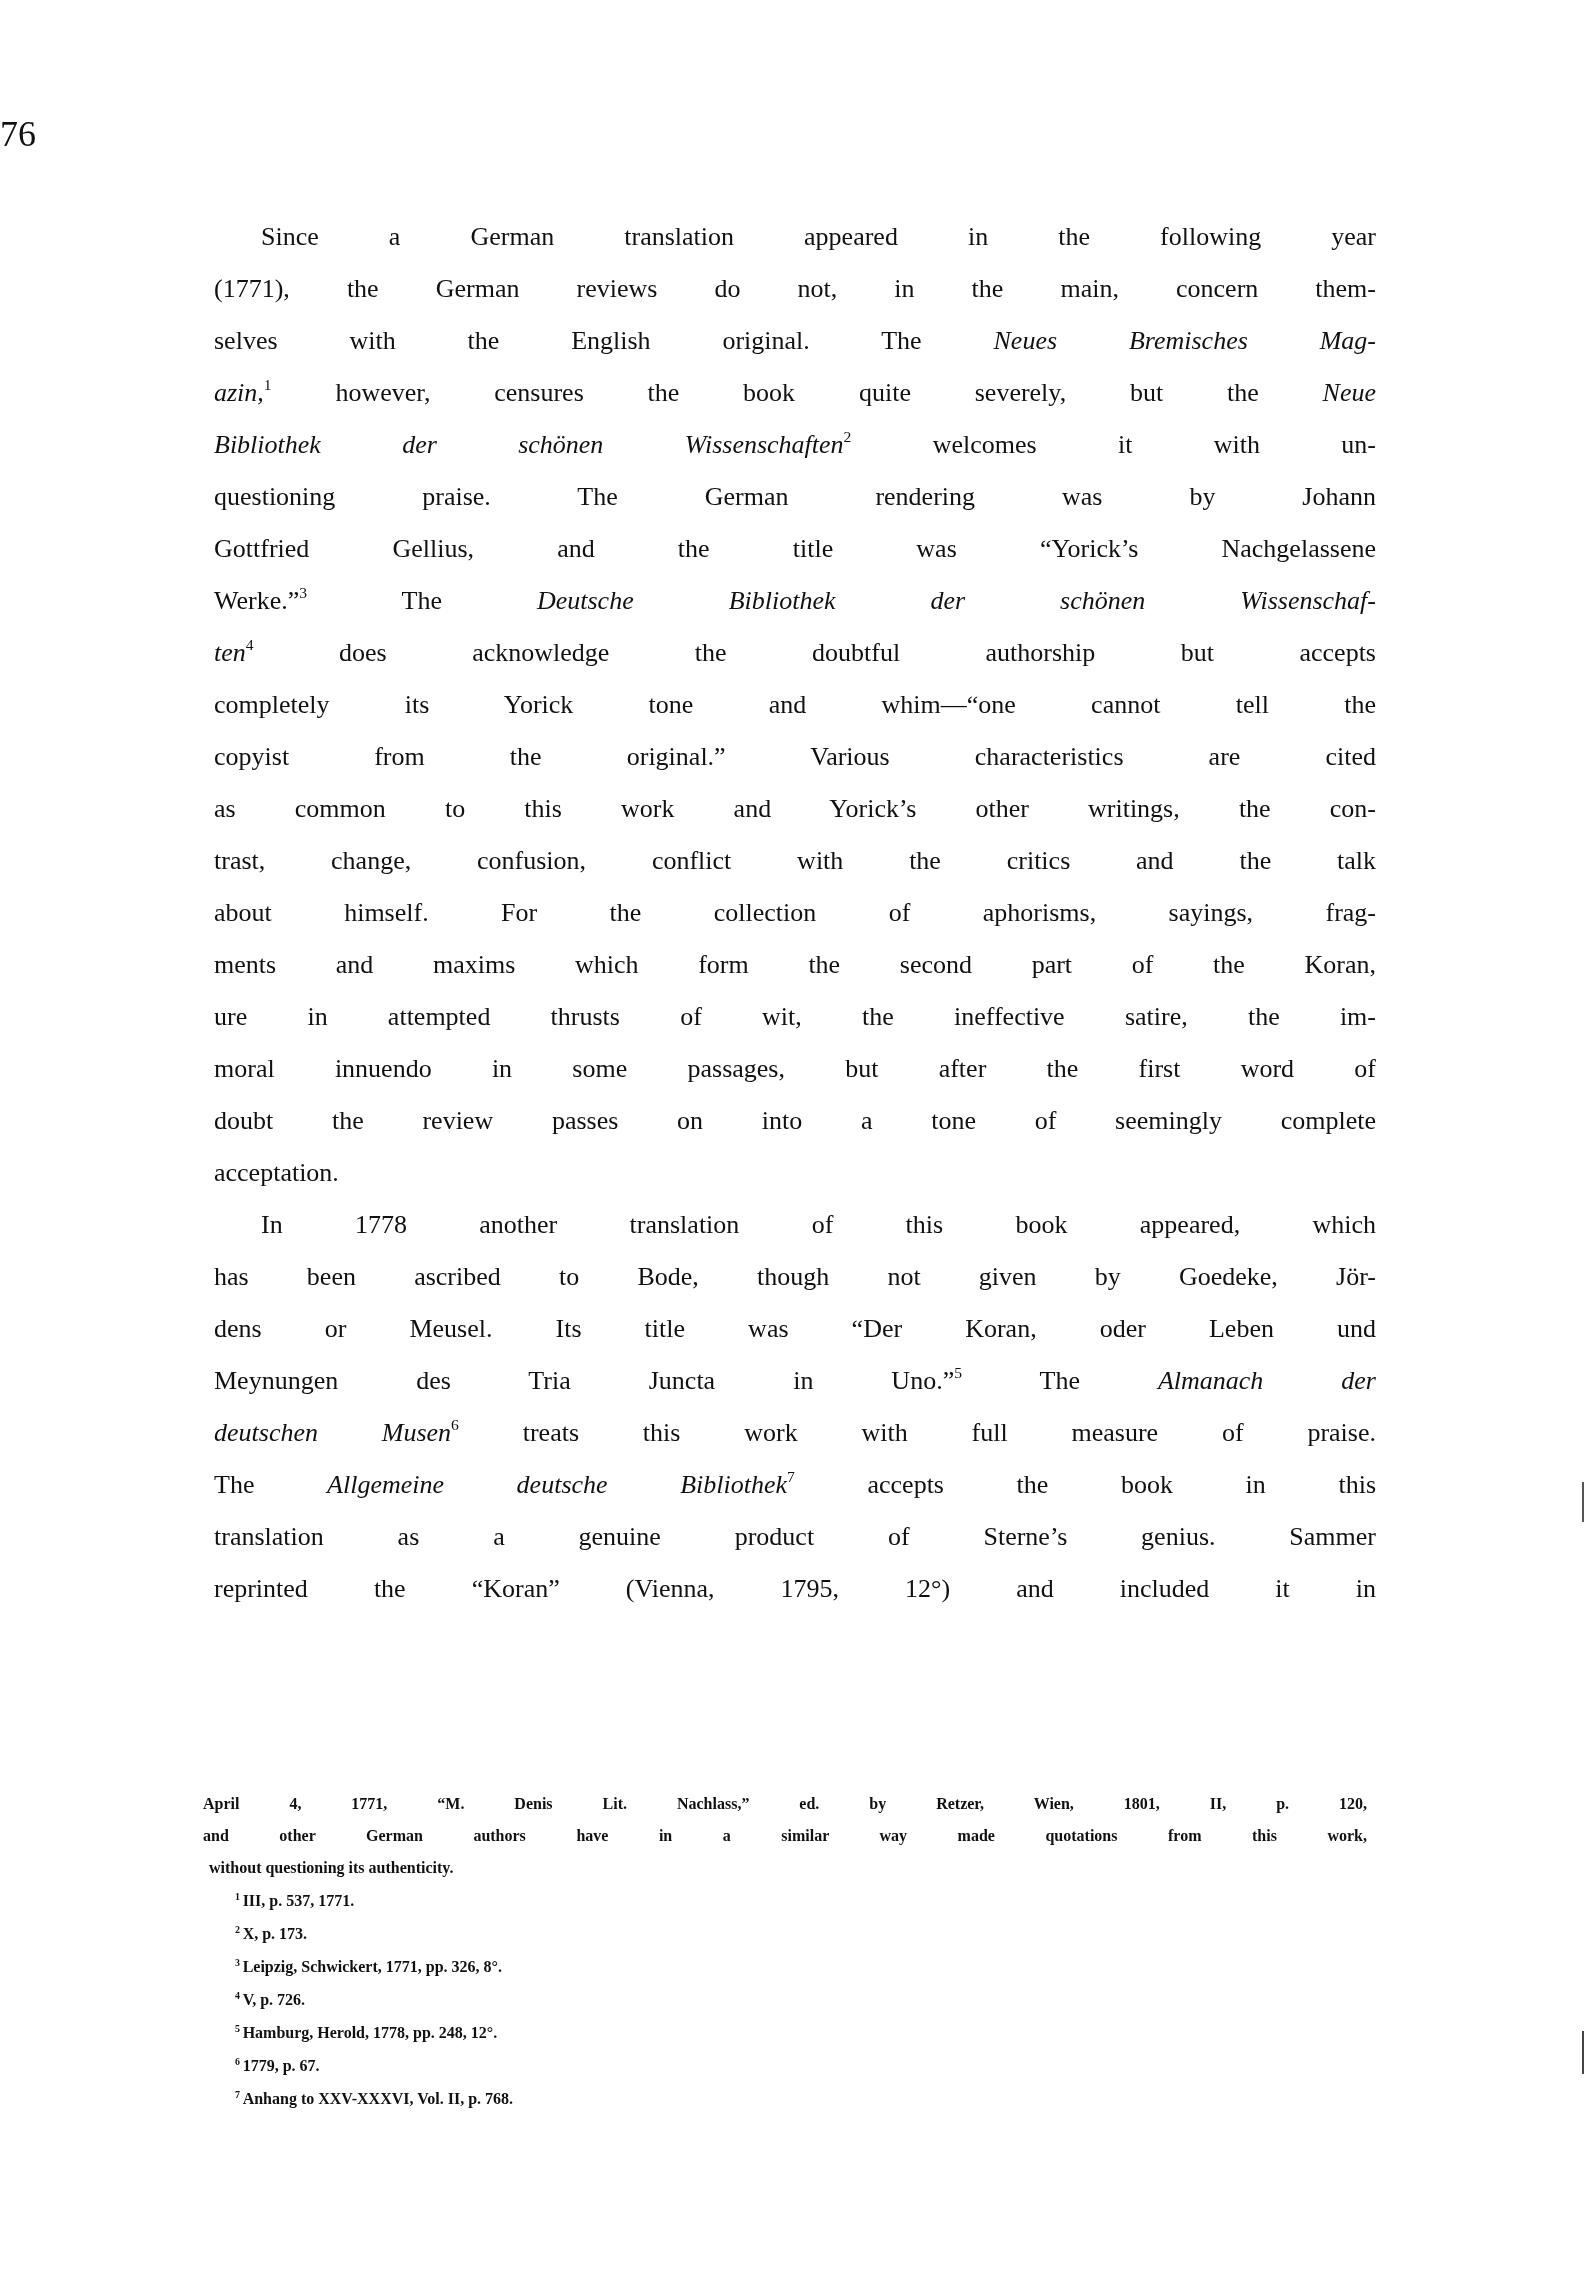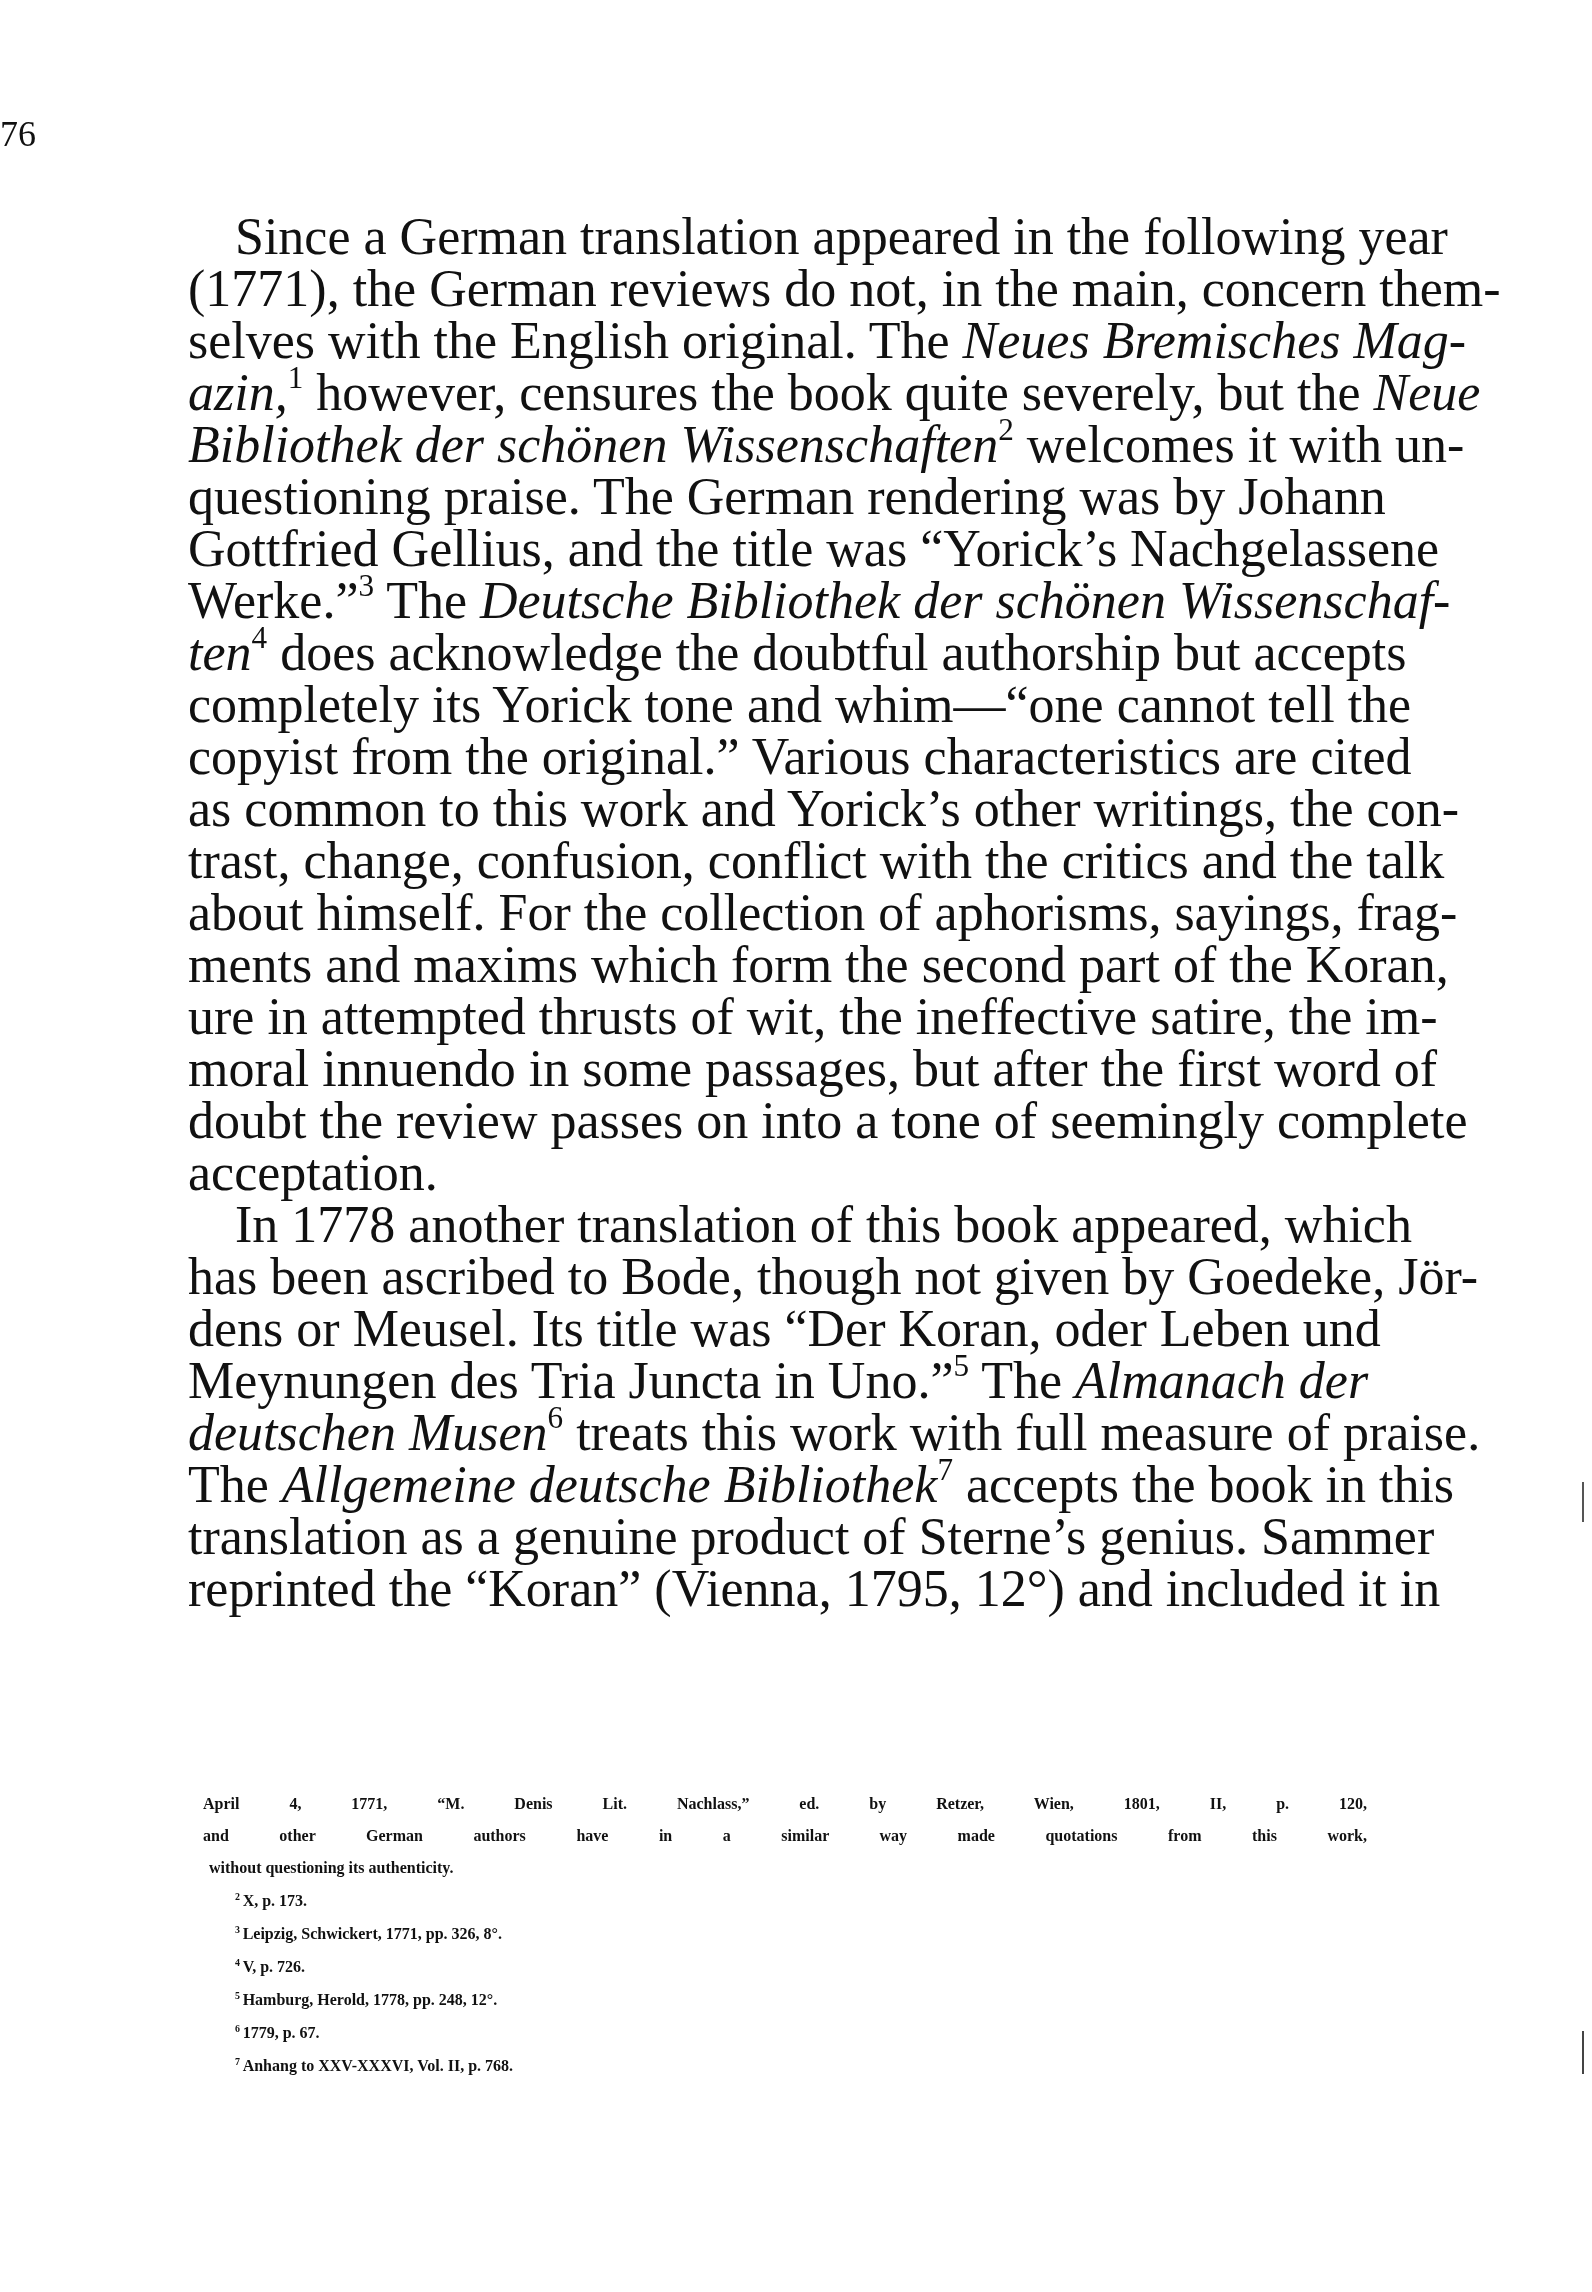--- a/index.html
+++ b/index.html
@@ -3,22 +3,22 @@
   <meta charset="utf-8">
   <style>
     html, body { margin: 0; padding: 0; background: #ffffff; }
     body { width: 1592px; height: 2293px; position: relative; overflow: hidden; color: #111; }
     .page { position: absolute; left: 0; top: 0; width: 1592px; height: 2293px; }
     .page-number {
       position: absolute; left: 0; width: 1592px; top: 115px; 
       font-family: "Liberation Serif", serif; font-size: 36px; line-height: 39px;
     }
     .body-text {
-      position: absolute; left: 188px; width: 1162px; top: 211px;
-      font-family: "Liberation Serif", serif; font-size: 52px;
+      position: absolute; left: 214px; width: 1162px; top: 211px;
+      font-family: "Liberation Serif", serif; font-size: 26px;
     }
     .line {
       display: block; height: 52px; line-height: 52px; white-space: nowrap;
       text-align: justify; text-align-last: justify; overflow: visible;
     }
     .line.last { text-align-last: left; }
     .line.indent { padding-left: 47px; }
     .seg-i { font-style: italic; }
     .seg-sup { font-size: 0.6em; vertical-align: 0.7em; line-height: 0; }
     .notes {
@@ -77,20 +77,21 @@
       <span class="line"><span>reprinted the “Koran” (Vienna, 1795, 12°) and included it in</span></span>
     </div>
 
   <div class="notes">
     <div id="note-continuation">
         <span class="note-line">April 4, 1771, “M. Denis Lit. Nachlass,” ed. by Retzer, Wien, 1801, II, p. 120,</span>
         <span class="note-line">and other German authors have in a similar way made quotations from this work,</span>
         <span class="note-line last">without questioning its authenticity.</span>
       </div>
     <div id="footnote-list">
+        <span class="footnote"><span class="fn-mark">1</span><span>III, p. 537, 1771.</span></span>
         <span class="footnote"><span class="fn-mark">2</span><span>X, p. 173.</span></span>
         <span class="footnote"><span class="fn-mark">3</span><span>Leipzig, Schwickert, 1771, pp. 326, 8°.</span></span>
         <span class="footnote"><span class="fn-mark">4</span><span>V, p. 726.</span></span>
         <span class="footnote"><span class="fn-mark">5</span><span>Hamburg, Herold, 1778, pp. 248, 12°.</span></span>
         <span class="footnote"><span class="fn-mark">6</span><span>1779, p. 67.</span></span>
         <span class="footnote"><span class="fn-mark">7</span><span>Anhang to XXV-XXXVI, Vol. II, p. 768.</span></span>
       </div>
   </div>
 
   <div class="margin-mark"></div>

